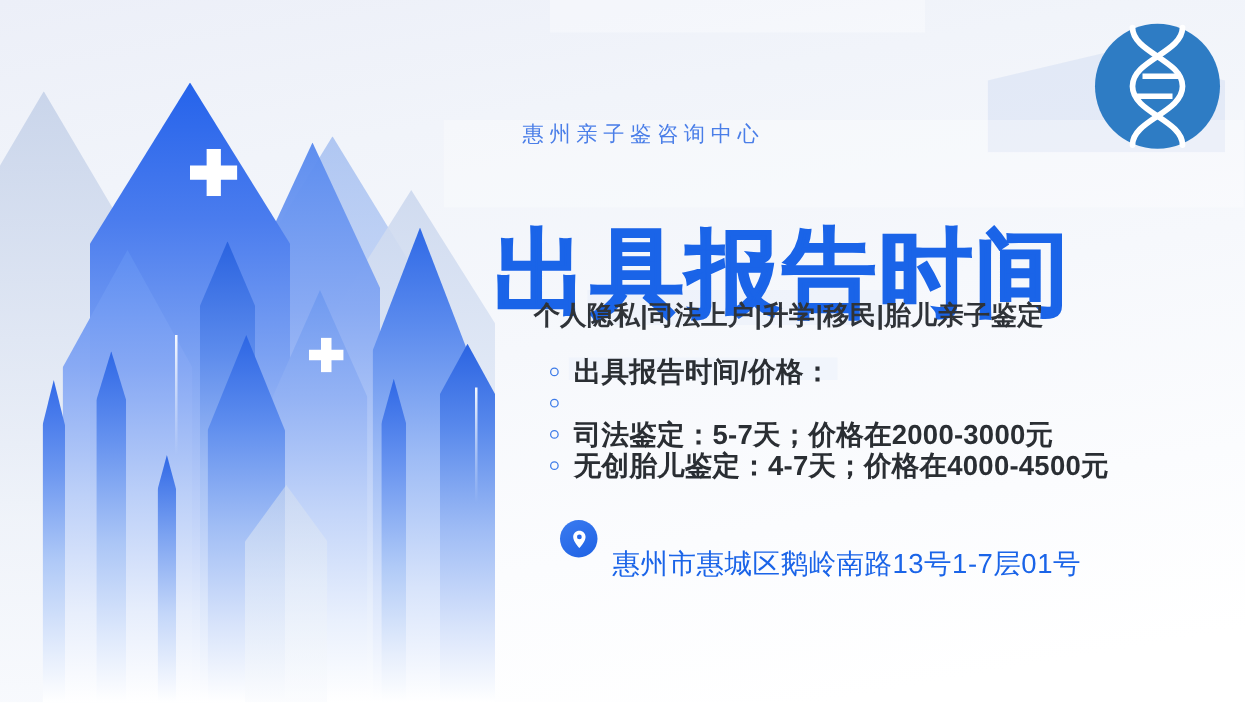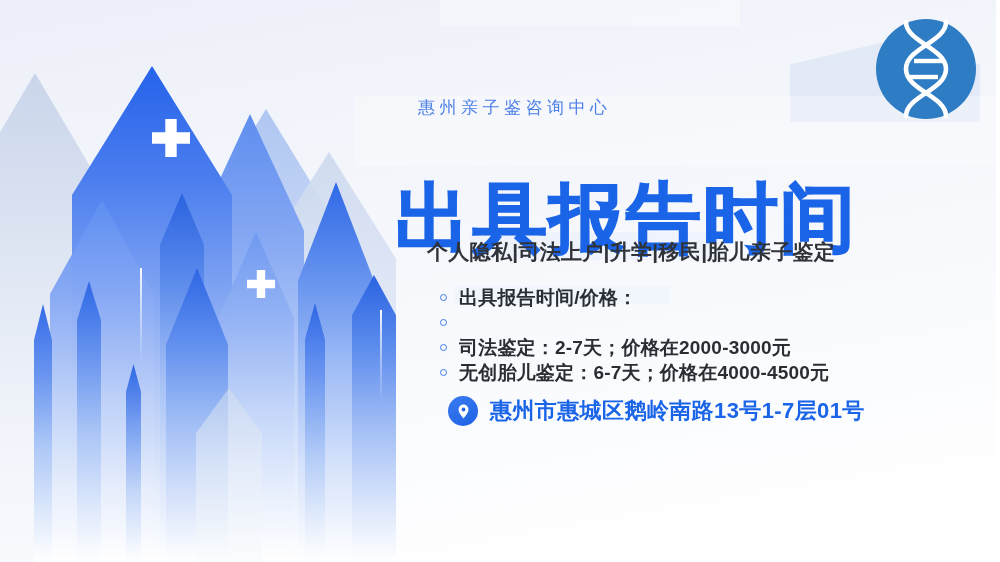--- a/index.html
+++ b/index.html
@@ -110,21 +110,21 @@
     left: 40px;
     top: 285px;
     list-style: none;
     margin: 0;
     padding: 0;
   }
   .bullets li {
     display: flex;
     align-items: center;
     height: 25px;
-    font-size: 19px;
+    font-size: 22px;
     font-weight: 700;
     color: #2a2e33;
     white-space: nowrap;
     letter-spacing: 0.2px;
   }
   .bullet-dot {
     width: 7px;
     height: 7px;
     border: 1.5px solid #3d7be8;
     border-radius: 50%;
@@ -147,24 +147,25 @@
     background: linear-gradient(150deg, #3a7bf0 0%, #1f62e4 100%);
     display: flex;
     align-items: center;
     justify-content: center;
     flex: 0 0 auto;
     margin-right: 12px;
   }
   .pin-badge svg { display: block; }
   .address-text {
     font-size: 22px;
-    font-weight: 700;
+    font-weight: 400;
     color: #1a64e8;
     letter-spacing: 0.4px;
     white-space: nowrap;
+    margin-top: 40px;
   }
 
   
   .logo {
     position: absolute;
     left: 873px;
     top: 16px;
     width: 106px;
     height: 106px;
   }
@@ -258,25 +259,25 @@
     <ul class="bullets">
       <li>
         <span class="bullet-dot"></span>
         <span>出具报告时间/价格：</span>
       </li>
       <li>
         <span class="bullet-dot"></span>
       </li>
       <li>
         <span class="bullet-dot"></span>
-        <span>司法鉴定：2-7天；价格在2000-3000元</span>
-      </li>
-      <li>
-        <span class="bullet-dot"></span>
-        <span>无创胎儿鉴定：6-7天；价格在4000-4500元</span>
+        <span>司法鉴定：5-7天；价格在2000-3000元</span>
+      </li>
+      <li>
+        <span class="bullet-dot"></span>
+        <span>无创胎儿鉴定：4-7天；价格在4000-4500元</span>
       </li>
     </ul>
 
     <div class="address-row">
       <span class="pin-badge">
         <svg width="17" height="17" viewBox="0 0 24 24" aria-hidden="true">
           <path d="M12 2.2c-3.9 0-7 3.1-7 7 0 5.2 7 12.6 7 12.6s7-7.4 7-12.6c0-3.9-3.1-7-7-7z" fill="#ffffff"></path>
           <circle cx="12" cy="9.2" r="2.7" fill="#2668e8"></circle>
         </svg>
       </span>

